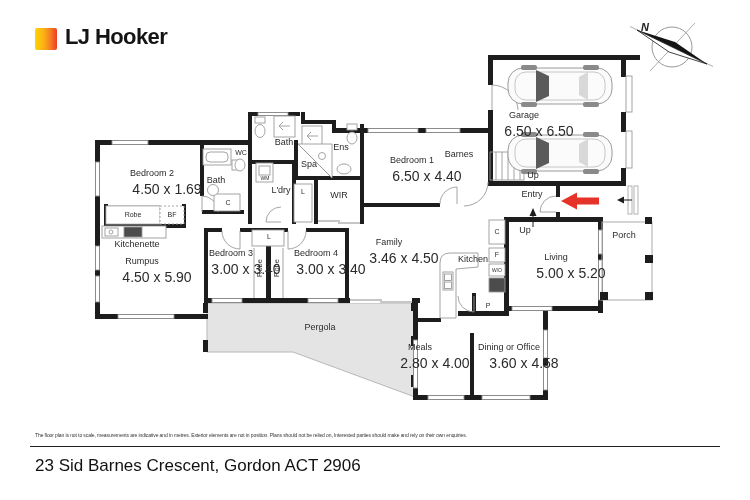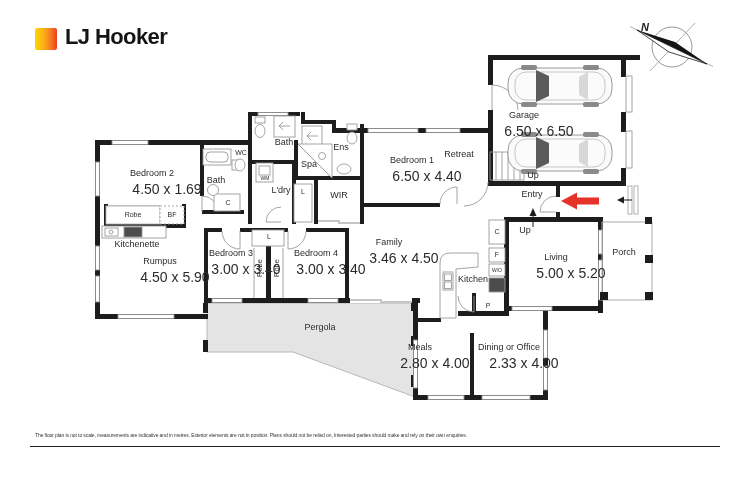--- a/index.html
+++ b/index.html
@@ -267,43 +267,44 @@
   <div class="lbl" style="left:216px;top:181px"><span>Bath</span></div>
   <div class="lbl sm" style="left:241px;top:153px"><span>WC</span></div>
   <div class="lbl" style="left:284px;top:143px"><span>Bath</span></div>
   <div class="lbl" style="left:309px;top:165px"><span>Spa</span></div>
   <div class="lbl" style="left:341px;top:148px"><span>Ens</span></div>
   <div class="lbl" style="left:281px;top:191px"><span>L'dry</span></div>
   <div class="lbl xs" style="left:265px;top:178px"><span>WM</span></div>
   <div class="lbl sm" style="left:303px;top:192px"><span>L</span></div>
   <div class="lbl" style="left:339px;top:196px"><span>WIR</span></div>
   <div class="lbl" style="left:412px;top:170px"><span>Bedroom 1</span><span class="dims">6.50 x 4.40</span></div>
-  <div class="lbl" style="left:459px;top:155px"><span>Retreat</span></div>
+  <div class="lbl" style="left:459px;top:155px"><span>Barnes</span></div>
   <div class="lbl" style="left:524px;top:125px"><span>Garage</span><span class="dims">6.50 x 6.50</span></div>
   <div class="lbl" style="left:533px;top:176px"><span>Up</span></div>
   <div class="lbl" style="left:532px;top:195px"><span>Entry</span></div>
   <div class="lbl" style="left:525px;top:231px"><span>Up</span></div>
   <div class="lbl" style="left:556px;top:267px"><span>Living</span><span class="dims">5.00 x 5.20</span></div>
-  <div class="lbl" style="left:624px;top:253px"><span>Porch</span></div>
+  <div class="lbl" style="left:624px;top:236px"><span>Porch</span></div>
   <div class="lbl sm" style="left:133px;top:215px"><span>Robe</span></div>
   <div class="lbl sm" style="left:172px;top:215px"><span>BF</span></div>
   <div class="lbl" style="left:137px;top:245px"><span>Kitchenette</span></div>
-  <div class="lbl" style="left:160px;top:271px"><span>Rumpus</span><span class="dims">4.50 x 5.90</span></div>
+  <div class="lbl" style="left:142px;top:271px"><span>Rumpus</span><span class="dims">4.50 x 5.90</span></div>
   <div class="lbl sm" style="left:228px;top:203px"><span>C</span></div>
   <div class="lbl" style="left:231px;top:263px"><span>Bedroom 3</span><span class="dims">3.00 x 3.40</span></div>
   <div class="lbl sm" style="left:269px;top:237px"><span>L</span></div>
   <div class="lbl vert" style="left:260px;top:268px"><span>Robe</span></div>
   <div class="lbl vert" style="left:277px;top:268px"><span>Robe</span></div>
   <div class="lbl" style="left:316px;top:263px"><span>Bedroom 4</span><span class="dims">3.00 x 3.40</span></div>
   <div class="lbl" style="left:389px;top:252px"><span>Family</span><span class="dims">3.46 x 4.50</span></div>
-  <div class="lbl" style="left:473px;top:280px"><span>Kitchen</span></div>
+  <div class="lbl" style="left:473px;top:260px"><span>Kitchen</span></div>
   <div class="lbl sm" style="left:497px;top:232px"><span>C</span></div>
   <div class="lbl sm" style="left:497px;top:255px"><span>F</span></div>
   <div class="lbl xs" style="left:497px;top:270px"><span>W/O</span></div>
   <div class="lbl sm" style="left:488px;top:306px"><span>P</span></div>
   <div class="lbl" style="left:320px;top:328px"><span>Pergola</span></div>
   <div class="lbl" style="left:420px;top:357px"><span>Meals</span><span class="dims">2.80 x 4.00</span></div>
-  <div class="lbl" style="left:509px;top:357px"><span>Dining or Office</span><span class="dims">2.33 x 4.00</span></div>
+  <div class="lbl" style="left:509px;top:357px"><span>Dining or Office</span><span class="dims">3.60 x 4.58</span></div>
 
   <div class="disclaimer">The floor plan is not to scale, measurements are indicative and in metres. Exterior elements are not in position. Plans should not be relied on, Interested parties should make and rely on their own enquiries.</div>
   <div class="rule"></div>
+  <div class="address">23 Sid Barnes Crescent, Gordon ACT 2906</div>
 
 </div>
 
 </body></html>

